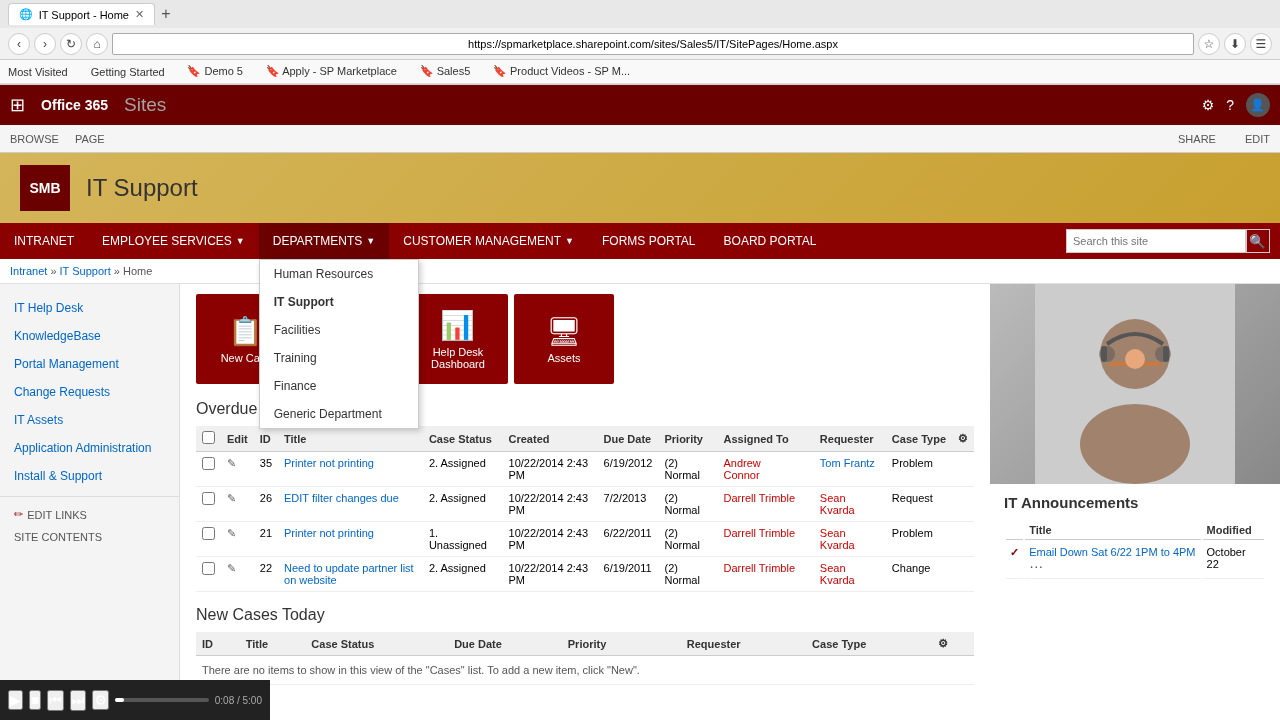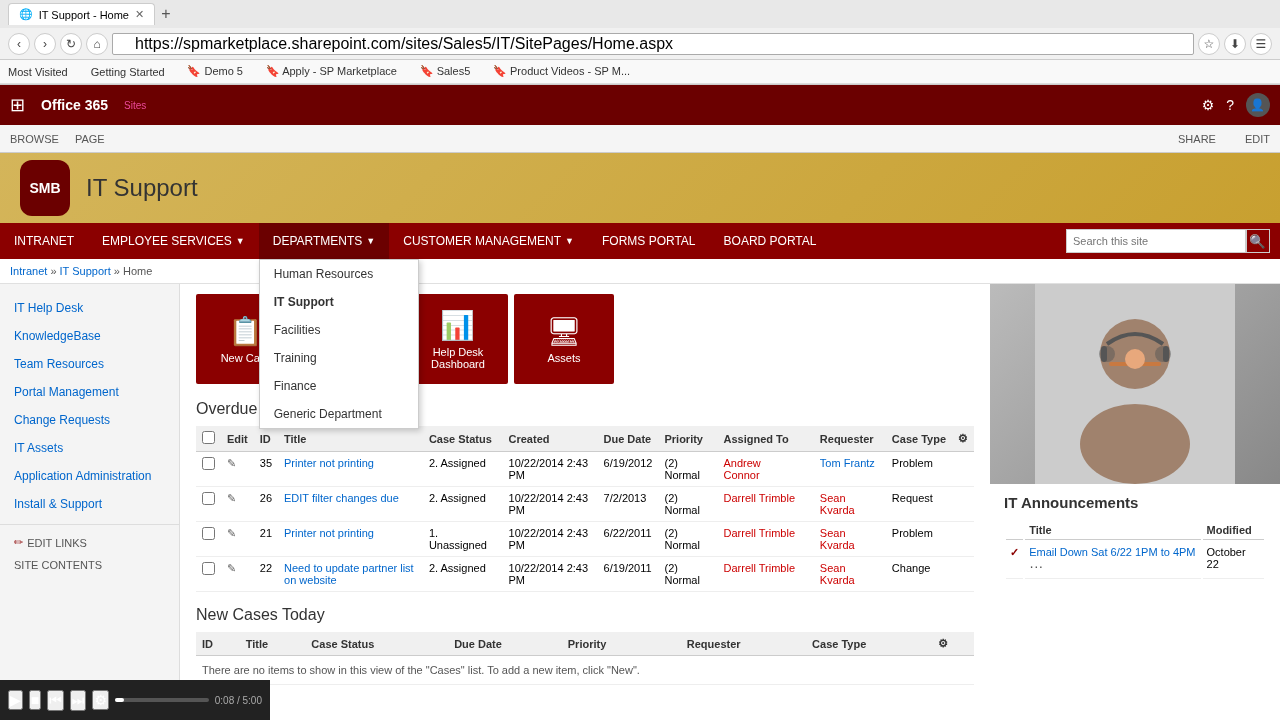--- a/index.html
+++ b/index.html
@@ -5,40 +5,40 @@
     * { margin: 0; padding: 0; box-sizing: border-box; }
     body { font-family: 'Segoe UI', Arial, sans-serif; font-size: 12px; background: #fff; width: 1280px; height: 720px; overflow: hidden; }
 
     
     .browser-chrome { background: #f1f1f1; border-bottom: 1px solid #ccc; }
     .browser-title-bar { background: #e8e8e8; display: flex; align-items: center; padding: 4px 8px; height: 28px; }
     .browser-tab { background: #fff; border: 1px solid #ccc; border-bottom: none; padding: 4px 10px; border-radius: 4px 4px 0 0; font-size: 11px; display: flex; align-items: center; gap: 6px; }
     .browser-tab-close { font-size: 11px; color: #666; cursor: pointer; }
     .browser-nav { display: flex; align-items: center; padding: 4px 8px; gap: 4px; background: #f1f1f1; border-bottom: 1px solid #ccc; height: 32px; }
     .browser-btn { width: 22px; height: 22px; border-radius: 50%; border: 1px solid #ccc; background: #fff; display: flex; align-items: center; justify-content: center; cursor: pointer; font-size: 12px; color: #444; }
-    .browser-url-bar { flex: 1; height: 22px; border: 1px solid #aaa; border-radius: 2px; padding: 0 22px; font-size: 16px; background: #fff; }
+    .browser-url-bar { flex: 1; height: 22px; border: 1px solid #aaa; border-radius: 2px; padding: 0 22px; font-size: 11px; background: #fff; text-align: center; }
     .browser-bookmarks { display: flex; align-items: center; padding: 2px 8px; gap: 23px; background: #f9f9f9; border-bottom: 1px solid #ddd; height: 24px; font-size: 11px; }
     .bookmark-item { color: #333; cursor: pointer; white-space: nowrap; }
 
     
     .sp-top-bar { background: #6b0000; height: 40px; display: flex; align-items: center; padding: 0 10px; gap: 16px; }
     .sp-waffle { color: #fff; font-size: 18px; cursor: pointer; }
     .sp-office-365 { color: #fff; font-size: 14px; font-weight: 600; }
-    .sp-sites { color: #ec4899; font-size: 10px; }
+    .sp-sites { color: #a3a3a3; font-size: 19px; }
     .sp-top-bar-right { margin-left: auto; display: flex; align-items: center; gap: 12px; }
     .sp-icon-btn { color: #fff; cursor: pointer; font-size: 14px; }
 
     
     .sp-ribbon { background: #f5f5f5; border-bottom: 1px solid #ccc; padding: 3px 10px; display: flex; align-items: center; gap: 16px; height: 28px; font-size: 11px; color: #555; }
     .sp-ribbon-btn { cursor: pointer; color: #555; }
     .sp-ribbon-right { margin-left: auto; display: flex; gap: 29px; font-size: 11px; color: #555; }
 
     
     .page-header { background: #c8a84b; background: linear-gradient(135deg, #d4b55a 0%, #c8a030 100%); height: 70px; display: flex; align-items: center; padding: 0 20px; gap: 16px; }
-    .smb-logo { width: 50px; height: 56px; background: #6b0000; border-radius: 12px; display: flex; align-items: center; justify-content: center; color: #fff; font-weight: bold; font-size: 14px; flex-direction: column; }
+    .smb-logo { width: 50px; height: 46px; background: #6b0000; border-radius: 0; display: flex; align-items: center; justify-content: center; color: #fff; font-weight: bold; font-size: 14px; flex-direction: column; }
     .page-header-title { font-size: 24px; color: #333; font-weight: 300; }
 
     
     .nav-bar { background: #8b0000; height: 36px; display: flex; align-items: center; padding: 0; position: relative; }
     .nav-item { color: #fff; padding: 0 14px; height: 36px; display: flex; align-items: center; cursor: pointer; font-size: 12px; white-space: nowrap; position: relative; }
     .nav-item:hover, .nav-item.active { background: #6b0000; }
     .nav-item .arrow { font-size: 9px; margin-left: 4px; }
     .nav-search { margin-left: auto; display: flex; align-items: center; padding-right: 10px; border-radius: 6px; }
     .nav-search-input { width: 180px; height: 24px; border: 1px solid #ccc; padding: 0 6px; font-size: 11px; }
     .nav-search-btn { background: #8b0000; border: 1px solid #ccc; height: 24px; width: 24px; color: #fff; cursor: pointer; }
@@ -202,21 +202,20 @@
   <a>IT Support</a>
   <span> » </span>
   <span>Home</span>
 </div>
 
 <div class="main-area">
 
   <div class="sidebar">
     <div class="sidebar-item">IT Help Desk</div>
     <div class="sidebar-item">KnowledgeBase</div>
-    <div class="sidebar-item">Team Resources</div>
     <div class="sidebar-item">Portal Management</div>
     <div class="sidebar-item">Change Requests</div>
     <div class="sidebar-item">IT Assets</div>
     <div class="sidebar-item">Application Administration</div>
     <div class="sidebar-item">Install &amp; Support</div>
     <div class="sidebar-divider"></div>
     <div class="sidebar-action">
       <span class="icon">✏</span>
       <span>EDIT LINKS</span>
     </div>

